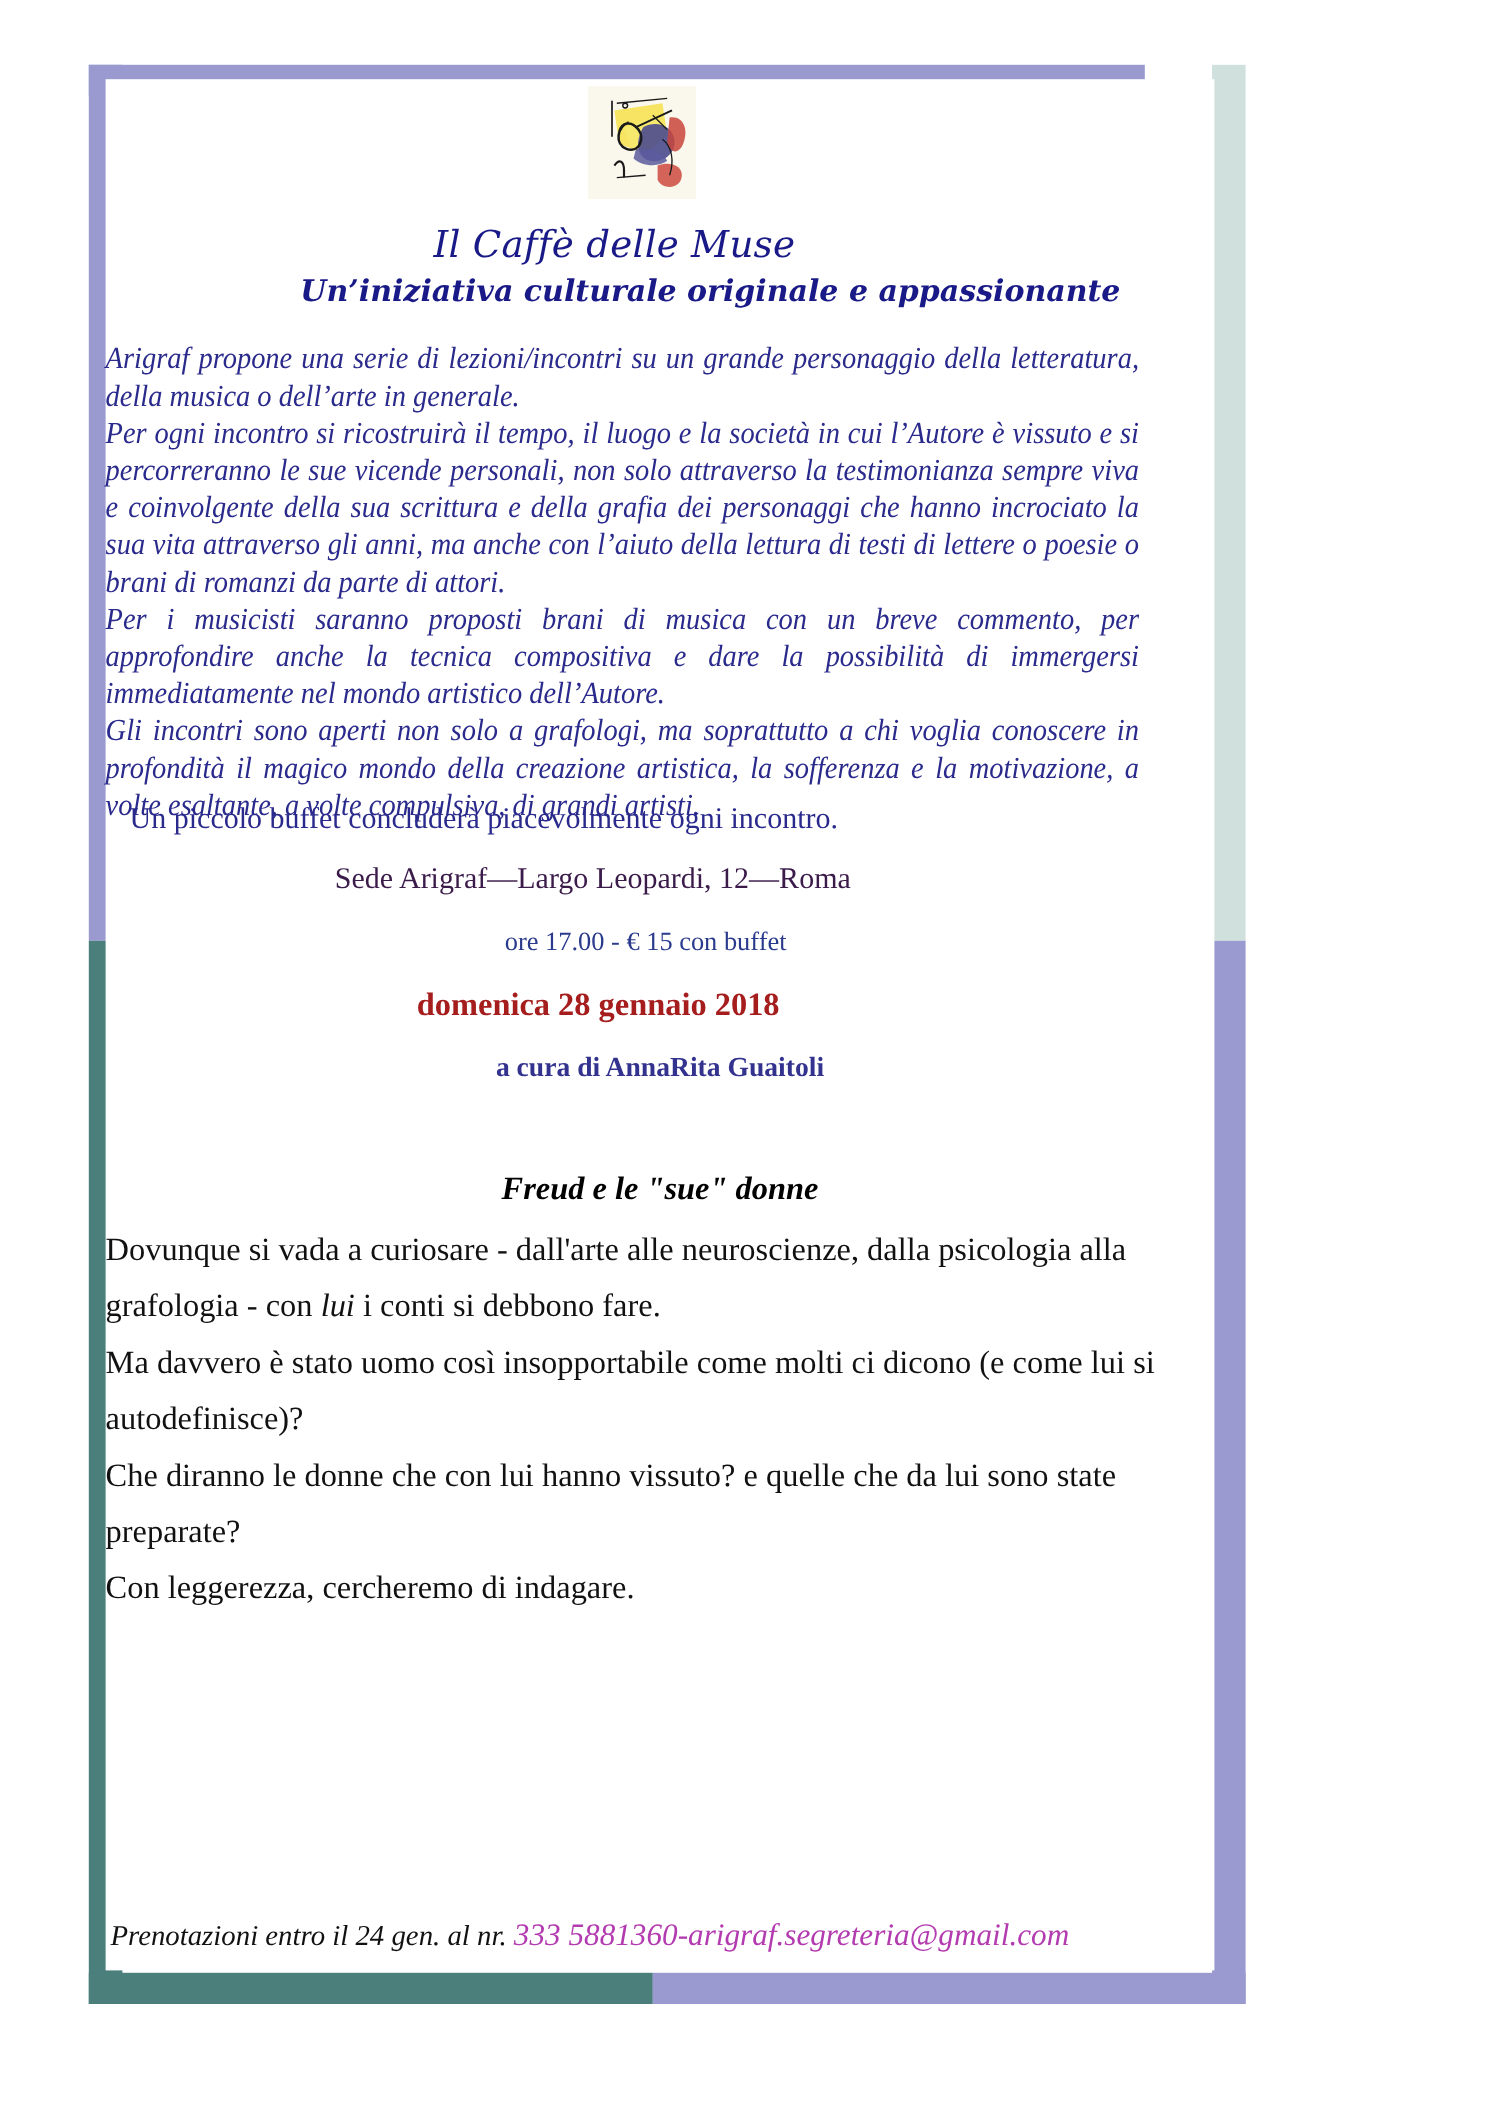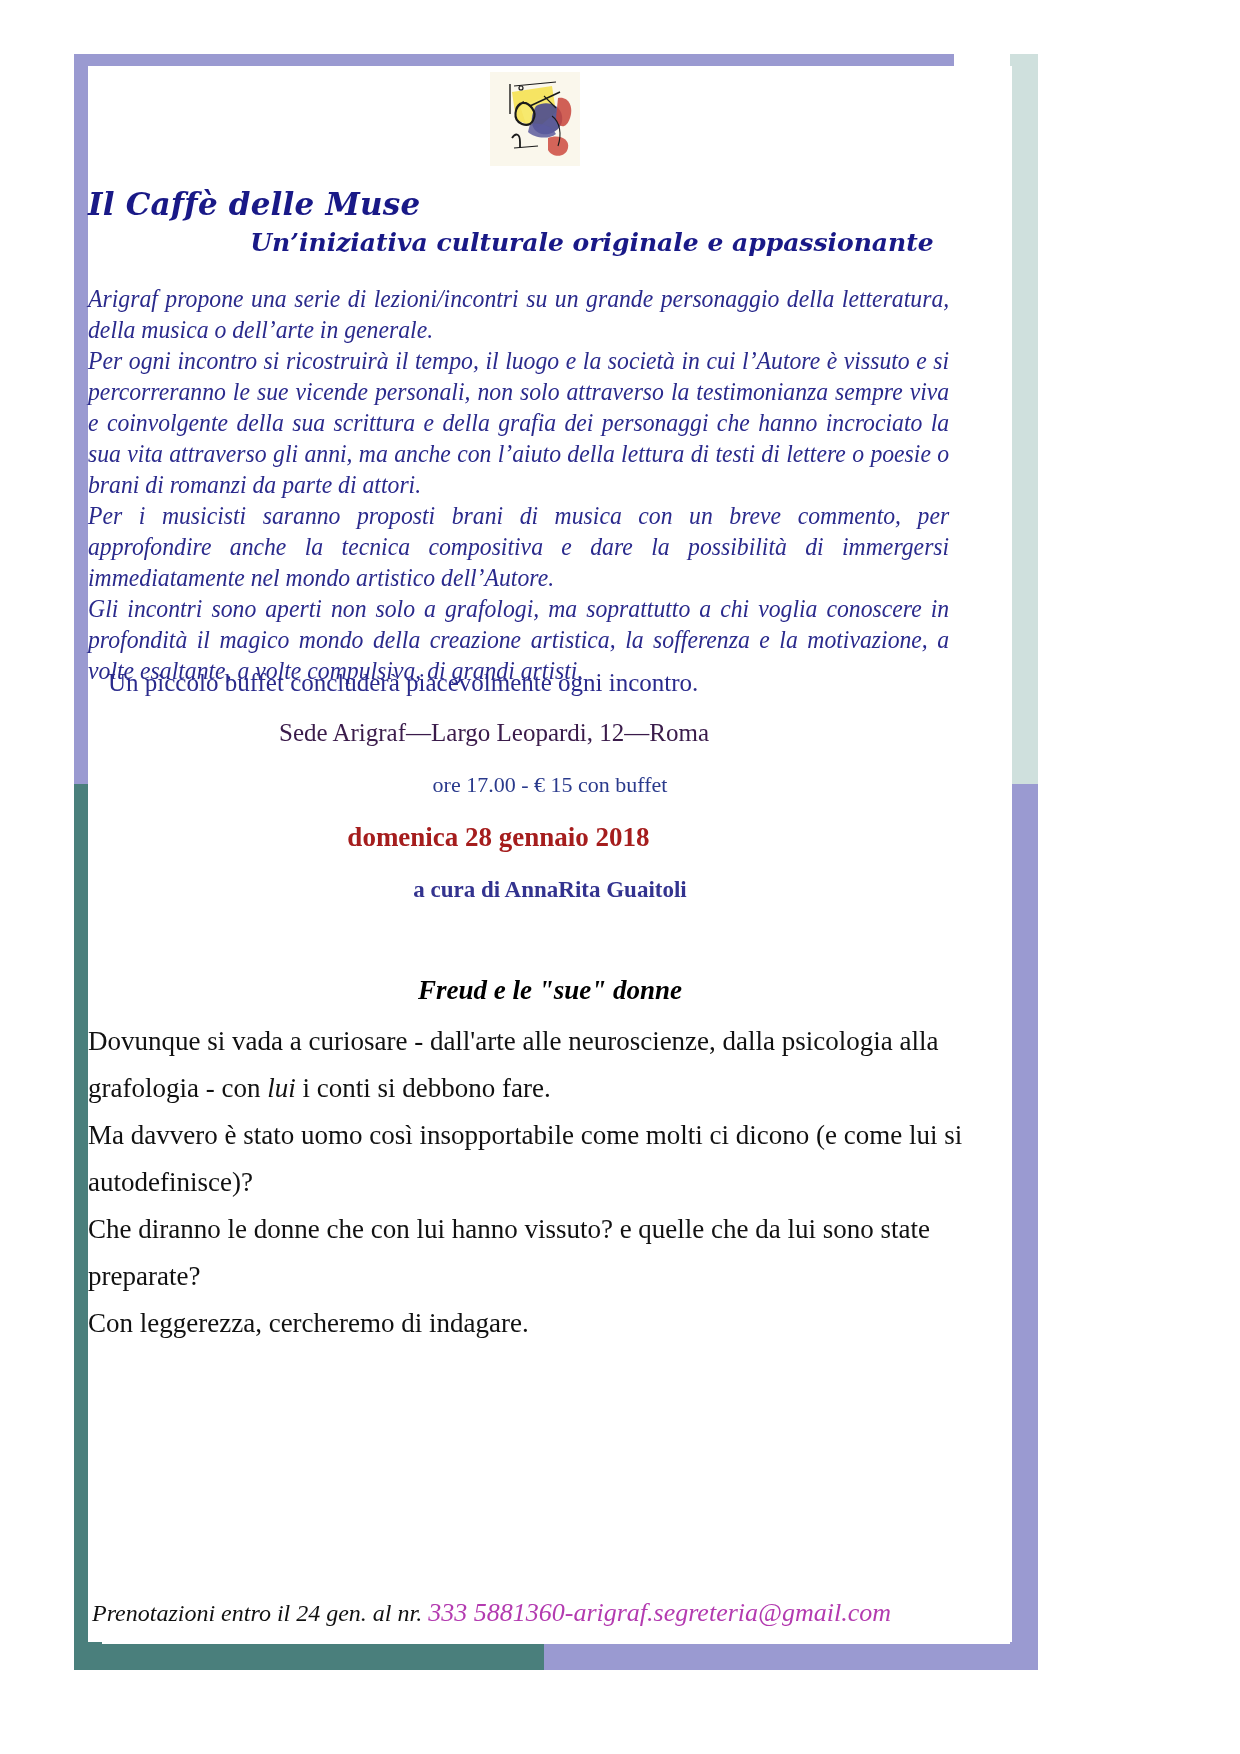--- a/index.html
+++ b/index.html
@@ -88,22 +88,23 @@
     width: 90px; height: 94px;
     background: #faf7ec;
   }
   .logo-wrap svg { display: block; }
 
   
   .title-main {
     position: absolute;
     left: 88px; top: 186px;
     width: 848px;
+    text-align: center;
     font-family: "DejaVu Serif", "Liberation Serif", serif;
-    font-weight: bold;
+    font-weight: normal;
     font-style: italic;
     font-size: 31px;
     color: #191987;
     letter-spacing: .2px;
   }
   .title-sub {
     position: absolute;
     left: 88px; top: 228px;
     width: 1008px;
     text-align: center;
@@ -143,21 +144,21 @@
   .line-venue {
     position: absolute;
     left: 88px; top: 719px;
     width: 812px;
     text-align: center;
     color: #3a1b4a;
     font-size: 25px;
   }
   .line-time {
     position: absolute;
-    left: 88px; top: 772px;
+    left: 76px; top: 772px;
     width: 924px;
     text-align: center;
     color: #2a3a8c;
     font-size: 22px;
   }
   .line-date {
     position: absolute;
     left: 88px; top: 822px;
     width: 821px;
     text-align: center;

